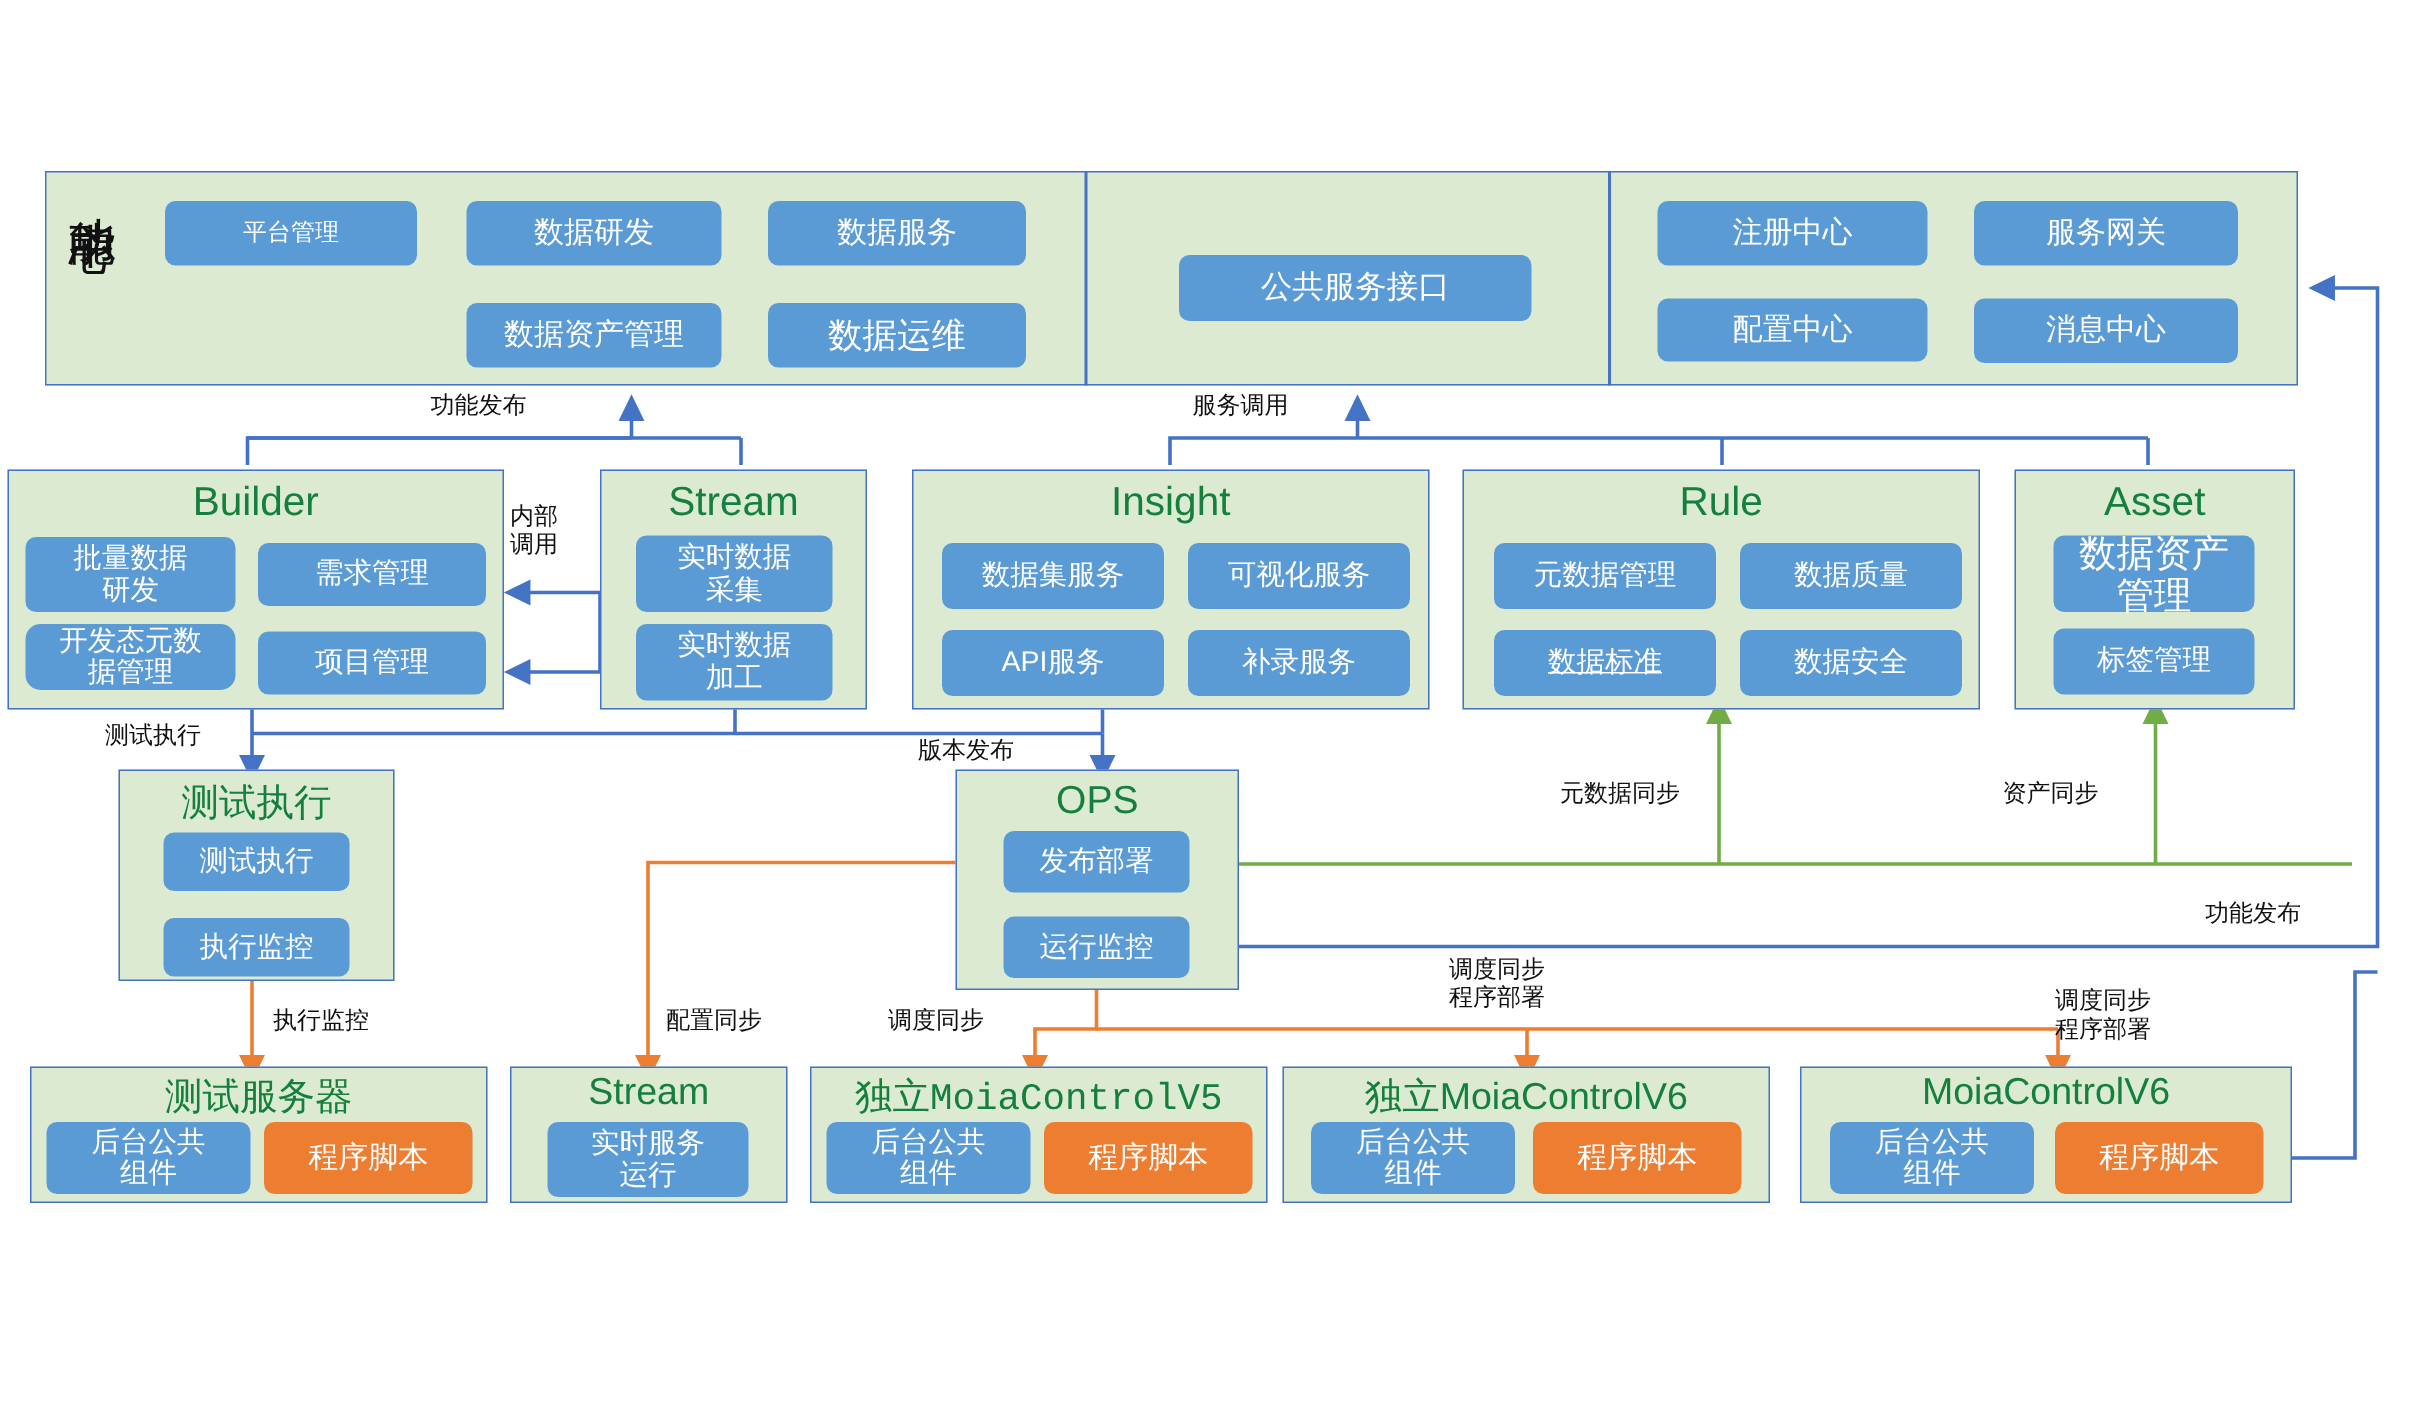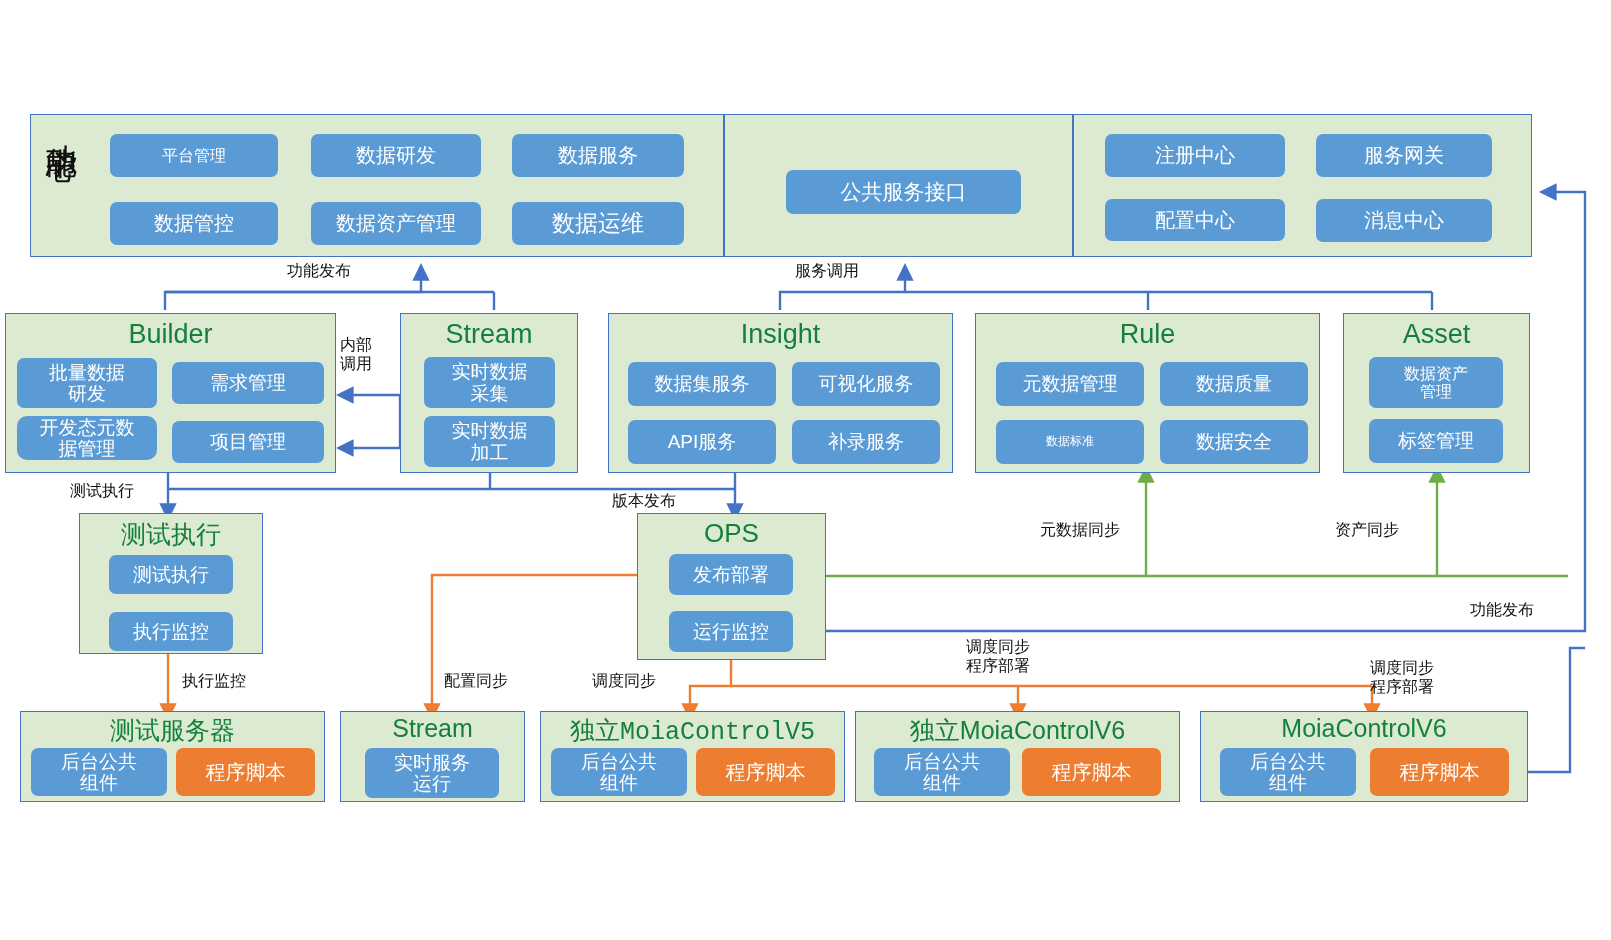--- a/index.html
+++ b/index.html
@@ -125,21 +125,20 @@
   <div class="grp" style="left:30px;top:114px;width:1502px;height:143px;">
   </div>
   <div class="divider" style="left:723px;top:114px;height:143px;"></div>
   <div class="divider" style="left:1072px;top:114px;height:143px;"></div>
 
   <div class="vtitle" style="left:40px;top:120px;height:130px;font-size:31px;">功能中心</div>
 
   <div class="chip" style="left:110px;top:134px;width:168px;height:43px;font-size:16px;">平台管理</div>
   <div class="chip" style="left:311px;top:134px;width:170px;height:43px;font-size:20px;">数据研发</div>
   <div class="chip" style="left:512px;top:134px;width:172px;height:43px;font-size:20px;">数据服务</div>
-  <div class="chip" style="left:110px;top:202px;width:168px;height:43px;font-size:20px;">数据管控</div>
   <div class="chip" style="left:311px;top:202px;width:170px;height:43px;font-size:20px;">数据资产管理</div>
   <div class="chip" style="left:512px;top:202px;width:172px;height:43px;font-size:23px;">数据运维</div>
 
   <div class="chip" style="left:786px;top:170px;width:235px;height:44px;font-size:21px;">公共服务接口</div>
 
   <div class="chip" style="left:1105px;top:134px;width:180px;height:43px;font-size:20px;">注册中心</div>
   <div class="chip" style="left:1316px;top:134px;width:176px;height:43px;font-size:20px;">服务网关</div>
   <div class="chip" style="left:1105px;top:199px;width:180px;height:42px;font-size:20px;">配置中心</div>
   <div class="chip" style="left:1316px;top:199px;width:176px;height:43px;font-size:20px;">消息中心</div>
 
@@ -167,27 +166,27 @@
   <div class="chip" style="left:628px;top:362px;width:148px;height:44px;font-size:19px;">数据集服务</div>
   <div class="chip" style="left:792px;top:362px;width:148px;height:44px;font-size:19px;">可视化服务</div>
   <div class="chip" style="left:628px;top:420px;width:148px;height:44px;font-size:19px;">API服务</div>
   <div class="chip" style="left:792px;top:420px;width:148px;height:44px;font-size:19px;">补录服务</div>
 
   <div class="grp" style="left:975px;top:313px;width:345px;height:160px;">
     <div class="grp-title" style="top:5px;font-size:27px;">Rule</div>
   </div>
   <div class="chip" style="left:996px;top:362px;width:148px;height:44px;font-size:19px;">元数据管理</div>
   <div class="chip" style="left:1160px;top:362px;width:148px;height:44px;font-size:19px;">数据质量</div>
-  <div class="chip" style="left:996px;top:420px;width:148px;height:44px;font-size:12px;">数据标准</div>
+  <div class="chip" style="left:996px;top:420px;width:148px;height:44px;font-size:19px;text-decoration:underline;">数据标准</div>
   <div class="chip" style="left:1160px;top:420px;width:148px;height:44px;font-size:19px;">数据安全</div>
 
   <div class="grp" style="left:1343px;top:313px;width:187px;height:160px;">
     <div class="grp-title" style="top:5px;font-size:27px;">Asset</div>
   </div>
-  <div class="chip" style="left:1369px;top:357px;width:134px;height:51px;font-size:16px;white-space:pre-line;">数据资产
+  <div class="chip" style="left:1369px;top:357px;width:134px;height:51px;font-size:25px;white-space:pre-line;">数据资产
 管理</div>
   <div class="chip" style="left:1369px;top:419px;width:134px;height:44px;font-size:19px;">标签管理</div>
 
   <div class="grp" style="left:79px;top:513px;width:184px;height:141px;">
     <div class="grp-title" style="top:4px;font-size:25px;">测试执行</div>
   </div>
   <div class="chip" style="left:109px;top:555px;width:124px;height:39px;font-size:19px;">测试执行</div>
   <div class="chip" style="left:109px;top:612px;width:124px;height:39px;font-size:19px;">执行监控</div>
 
   <div class="grp" style="left:637px;top:513px;width:189px;height:147px;">

